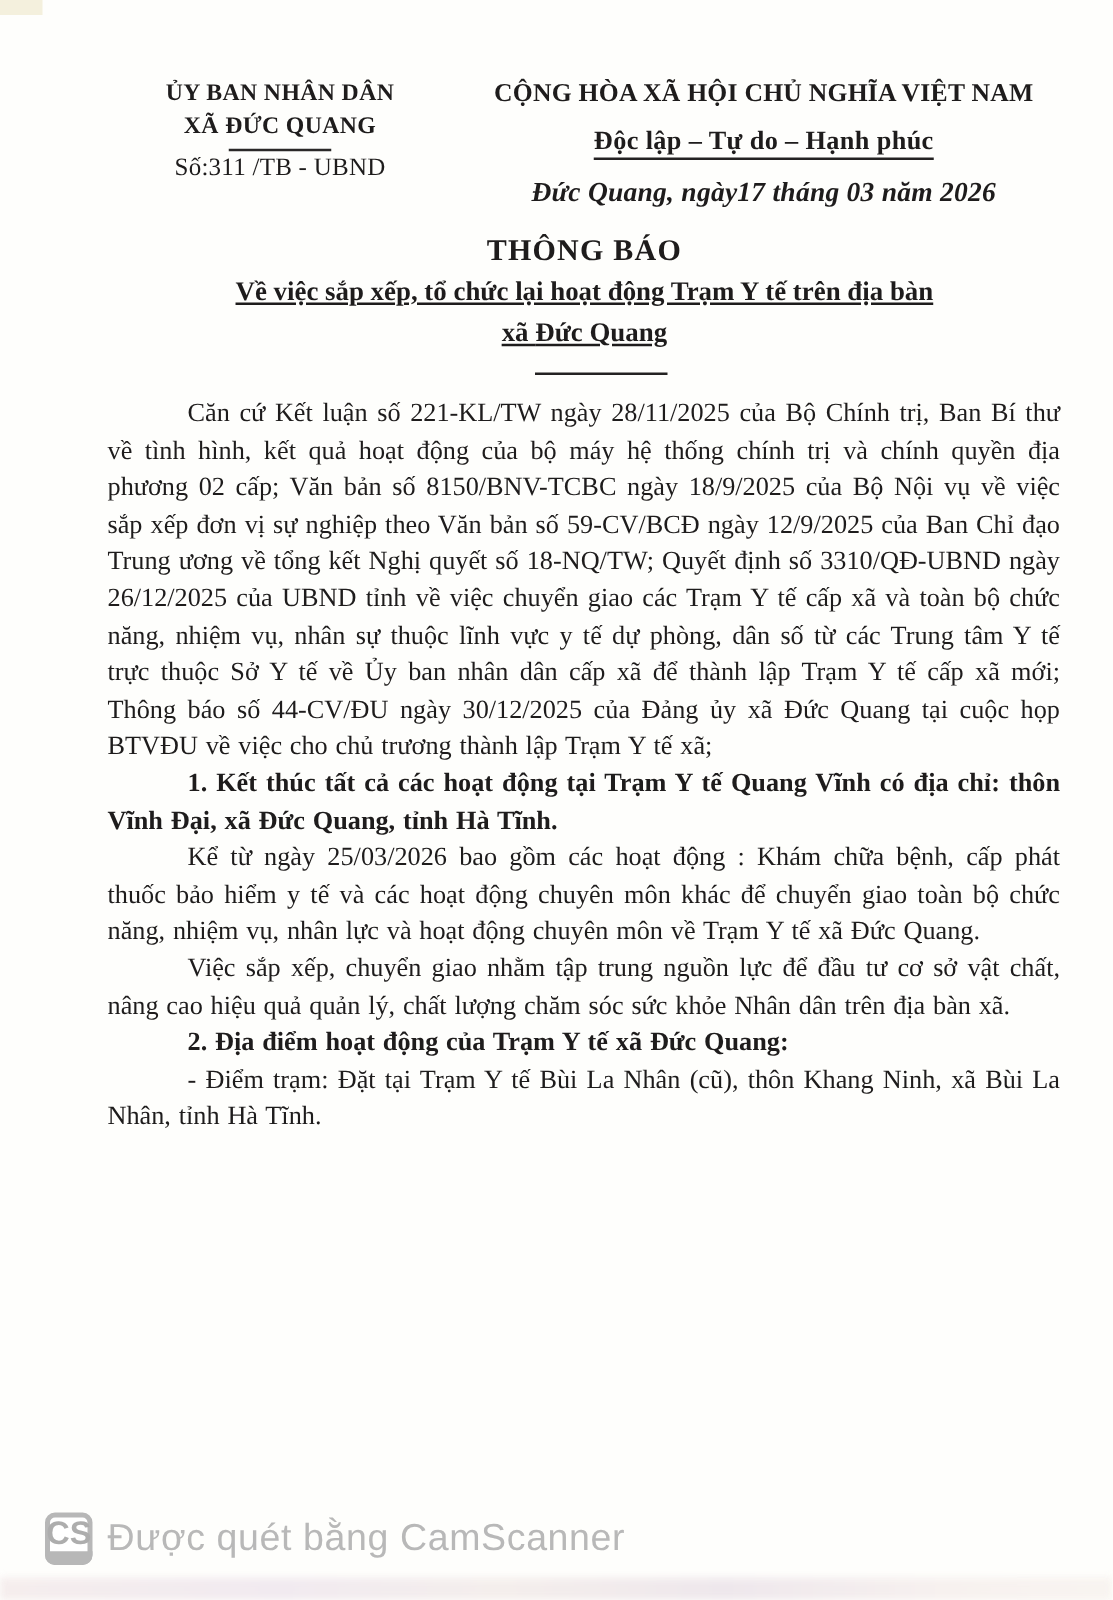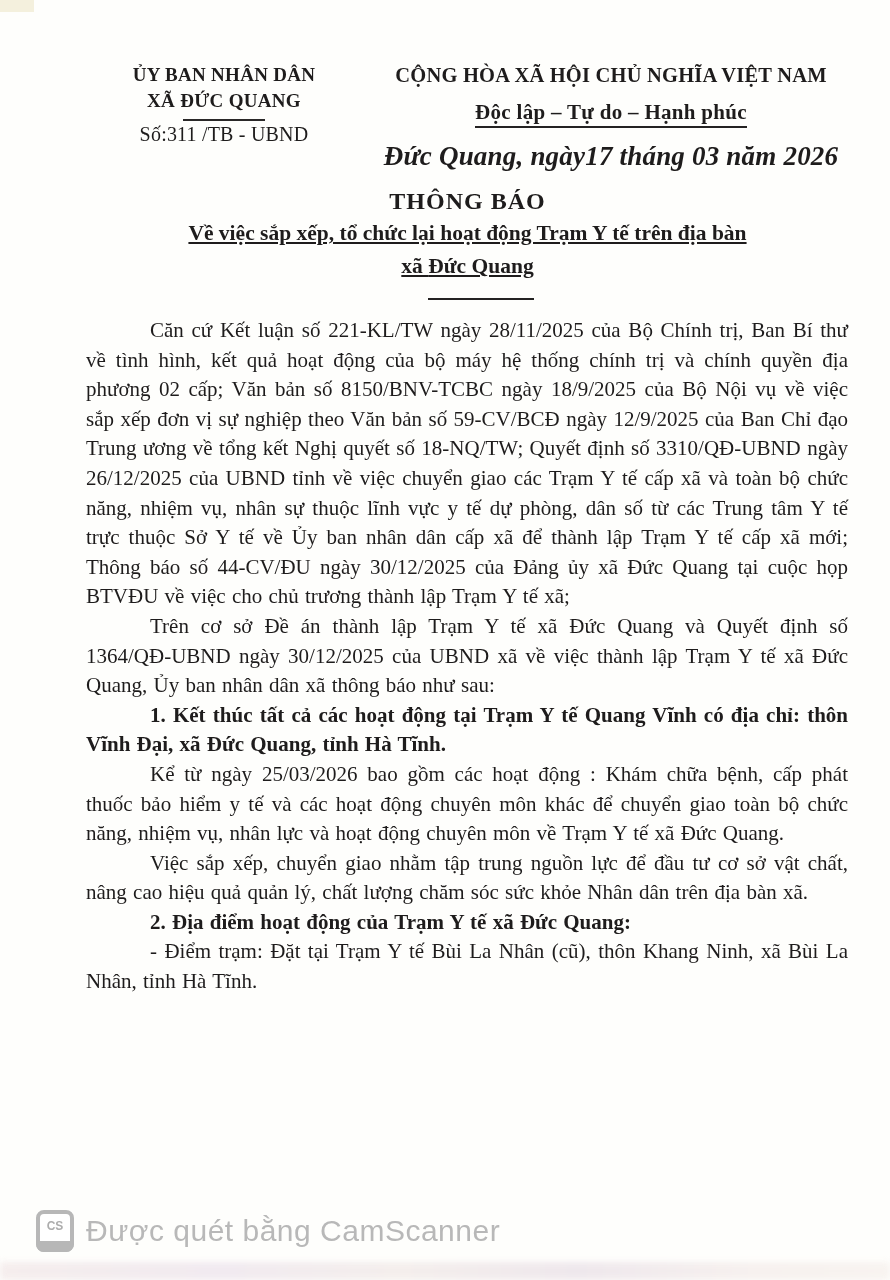--- a/index.html
+++ b/index.html
@@ -40,21 +40,21 @@
     position:absolute;top:62px;left:368px;width:486px;
     text-align:center;
   }
   .motto-1{font-weight:bold;font-size:20.5px;line-height:27px;letter-spacing:.2px;}
   .motto-2{
     display:inline-block;font-weight:bold;font-size:21px;line-height:27px;
     border-bottom:2.5px solid #242222;padding-bottom:0;margin-top:10px;
     letter-spacing:.3px;
   }
   .date-line{
-    margin-top:13px;font-style:italic;font-weight:600;font-size:27px;
+    margin-top:13px;font-style:italic;font-weight:600;font-size:22px;
     letter-spacing:.2px;
   }
 
   
   .title-block{
     position:absolute;top:186px;left:45px;right:0;text-align:center;
   }
   .doc-title{
     margin:0;font-size:24px;font-weight:bold;letter-spacing:1px;line-height:30px;
   }
@@ -82,21 +82,21 @@
     display:flex;align-items:center;gap:12px;
     font-family:"Liberation Sans","DejaVu Sans",sans-serif;
   }
   .cs-icon{
     position:relative;width:38px;height:42px;
     border:4px solid #b7b7b7;border-radius:8px;background:#fff;
     box-sizing:border-box;
     display:flex;align-items:flex-start;justify-content:center;
   }
   .cs-icon .cs-label{
-    font-weight:bold;font-size:12px;color:#adadad;line-height:24px;
+    font-weight:bold;font-size:26px;color:#adadad;line-height:24px;
     letter-spacing:0;
   }
   .cs-icon .cs-band{
     position:absolute;left:-4px;right:-4px;bottom:-4px;height:11px;
     background:#b7b7b7;border-radius:0 0 8px 8px;
   }
   .watermark-text{
     font-size:30px;color:#b8b8b8;letter-spacing:.5px;
   }
 </style>
@@ -121,21 +121,20 @@
   </div>
 
   <div class="title-block">
     <h1 class="doc-title">THÔNG BÁO</h1>
     <div class="doc-subject">Về việc sắp xếp, tổ chức lại hoạt động Trạm Y tế trên địa bàn</div>
     <div class="doc-subject"><span>xã </span><span class="subject-underline">Đức Quang</span></div>
   </div>
 
   <div class="doc-body">
       <p class="">Căn cứ Kết luận số 221-KL/TW ngày 28/11/2025 của Bộ Chính trị, Ban Bí thư về tình hình, kết quả hoạt động của bộ máy hệ thống chính trị và chính quyền địa phương 02 cấp; Văn bản số 8150/BNV-TCBC ngày 18/9/2025 của Bộ Nội vụ về việc sắp xếp đơn vị sự nghiệp theo Văn bản số 59-CV/BCĐ ngày 12/9/2025 của Ban Chỉ đạo Trung ương về tổng kết Nghị quyết số 18-NQ/TW; Quyết định số 3310/QĐ-UBND ngày 26/12/2025 của UBND tỉnh về việc chuyển giao các Trạm Y tế cấp xã và toàn bộ chức năng, nhiệm vụ, nhân sự thuộc lĩnh vực y tế dự phòng, dân số từ các Trung tâm Y tế trực thuộc Sở Y tế về Ủy ban nhân dân cấp xã để thành lập Trạm Y tế cấp xã mới; Thông báo số 44-CV/ĐU ngày 30/12/2025 của Đảng ủy xã Đức Quang tại cuộc họp BTVĐU về việc cho chủ trương thành lập Trạm Y tế xã;</p>
-      <p class="">Trên cơ sở Đề án thành lập Trạm Y tế xã Đức Quang và Quyết định số 1364/QĐ-UBND ngày 30/12/2025 của UBND xã về việc thành lập Trạm Y tế xã Đức Quang, Ủy ban nhân dân xã thông báo như sau:</p>
       <p class="bold">1. Kết thúc tất cả các hoạt động tại Trạm Y tế Quang Vĩnh có địa chỉ: thôn Vĩnh Đại, xã Đức Quang, tỉnh Hà Tĩnh.</p>
       <p class="">Kể từ ngày 25/03/2026 bao gồm các hoạt động : Khám chữa bệnh, cấp phát thuốc bảo hiểm y tế và các hoạt động chuyên môn khác để chuyển giao toàn bộ chức năng, nhiệm vụ, nhân lực và hoạt động chuyên môn về Trạm Y tế xã Đức Quang.</p>
       <p class="">Việc sắp xếp, chuyển giao nhằm tập trung nguồn lực để đầu tư cơ sở vật chất, nâng cao hiệu quả quản lý, chất lượng chăm sóc sức khỏe Nhân dân trên địa bàn xã.</p>
       <p class="bold">2. Địa điểm hoạt động của Trạm Y tế xã Đức Quang:</p>
       <p class="">- Điểm trạm: Đặt tại Trạm Y tế Bùi La Nhân (cũ), thôn Khang Ninh, xã Bùi La Nhân, tỉnh Hà Tĩnh.</p>
     </div>
 
   <div class="watermark">
     <div class="cs-icon">
       <span class="cs-label">CS</span>

